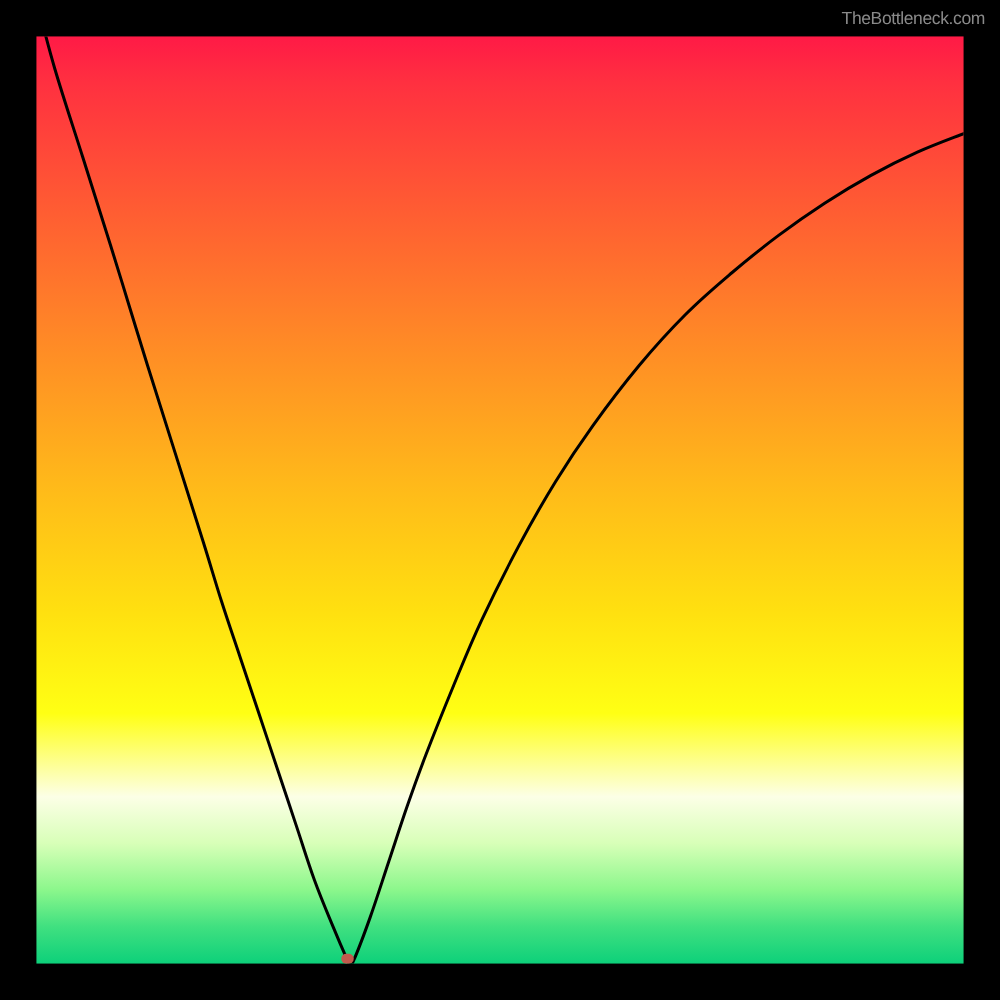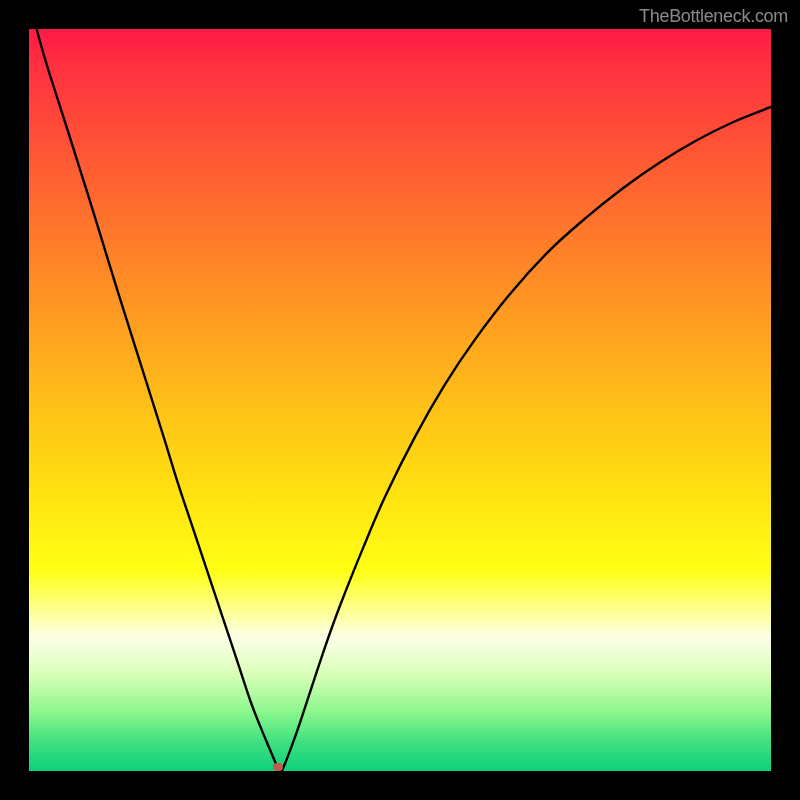--- a/index.html
+++ b/index.html
@@ -62,21 +62,21 @@
   svg.marker {
     position: absolute;
     width: 16px;
     height: 12px;
   }
   .watermark {
     position: absolute;
     top: 6px;
     right: 12px;
     font-family: Arial, Helvetica, sans-serif;
-    font-size: 18px;
+    font-size: 14px;
     color: #8a8a8a;
     font-weight: 500;
     letter-spacing: -0.3px;
   }
 </style>
 </head>
 <body>
 
 <div class="frame">
   <div class="plot">

